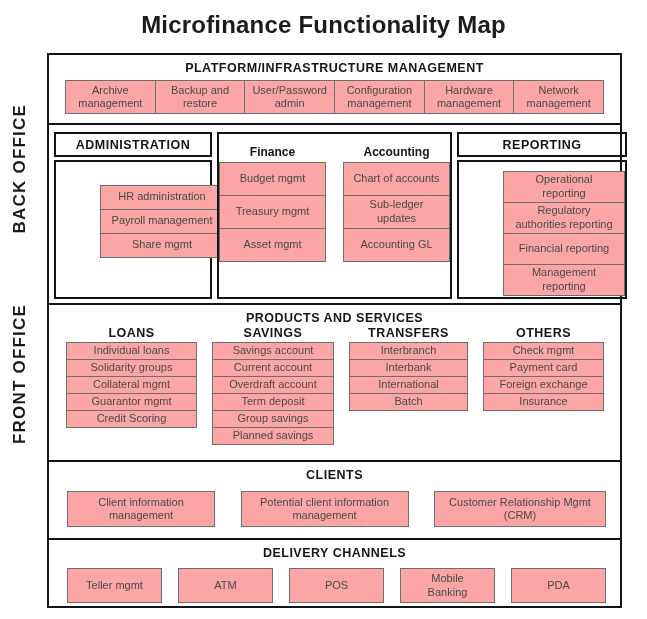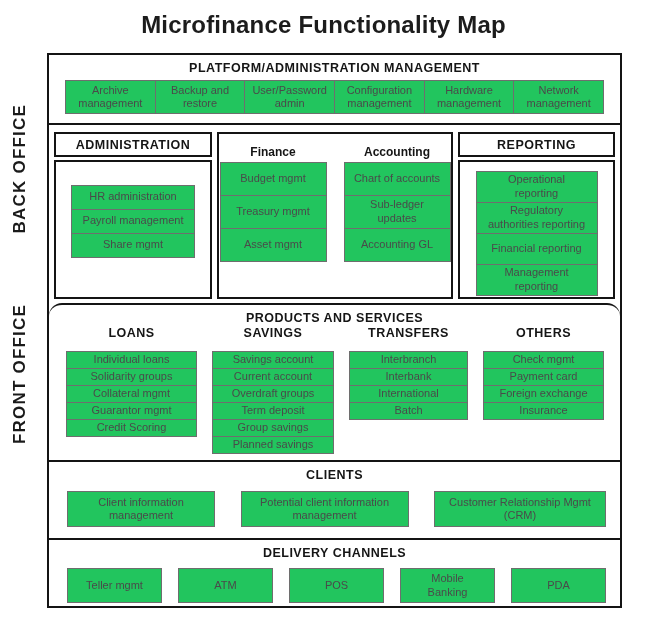--- a/index.html
+++ b/index.html
@@ -16,62 +16,62 @@
   .outer{position:absolute;left:47px;top:53px;width:575px;height:555px;
          border:2.5px solid #141414;box-sizing:border-box;display:flex;flex-direction:column;}
 
   .band{box-sizing:border-box;}
   .band + .band{border-top:2.5px solid #141414;}
 
   .band-header{text-align:center;font-weight:bold;font-size:12.5px;letter-spacing:.5px;
                color:#151515;padding-top:6px;}
 
   
-  .lite{border:1px solid #6e6e6e;background:#22c55e;color:#4a4a4a;font-size:11px;line-height:1.2;
+  .lite{border:1px solid #6e6e6e;background:#fca5a5;color:#4a4a4a;font-size:11px;line-height:1.2;
         display:flex;align-items:center;justify-content:center;text-align:center;box-sizing:border-box;}
 
   
   .platform{height:68px;}
   .prow{display:flex;margin:5px 16px 0 16px;}
   .prow .lite{flex:1;min-height:34px;margin-left:-1px;padding:1px 6px;}
   .prow .lite:first-child{margin-left:0;}
 
   
   .mid{height:180px;display:flex;gap:5px;padding:6.5px 5px 4px 5px;}
   .mcol{display:flex;flex-direction:column;gap:3px;box-sizing:border-box;}
   .mcol.admin{width:158px;}
   .mcol.fa{width:236px;}
   .mcol.rep{flex:1;}
   .mhead{border:2px solid #141414;text-align:center;font-weight:bold;font-size:12.5px;
          letter-spacing:.5px;color:#151515;padding:4px 0 3px 0;}
   .mbody{border:2px solid #141414;flex:1;box-sizing:border-box;}
 
-  .stack{margin:0 auto;}
+  .stack{margin:0 auto;padding-left:44px;}
   .stack .lite{margin-top:-1px;}
   .stack .lite:first-child{margin-top:0;}
 
   .admin .stack{width:124px;margin-top:23px;}
   .admin .stack .lite{min-height:25px;padding:0 3px;}
 
-  .fa .mbody{display:flex;justify-content:center;gap:17px;padding-top:11px;}
+  .fa .mbody{display:flex;gap:17px;padding-top:11px;}
   .subcol{width:107px;}
   .subtitle{text-align:center;font-weight:bold;font-size:12px;color:#151515;margin-bottom:4px;}
   .subcol .lite{min-height:34px;margin-top:-1px;padding:0 5px;}
   .subcol .lite:first-child{margin-top:0;}
   .subcol.acc .lite.wrap2{padding:0 16px;}
 
   .rep .stack{width:122px;margin-top:9px;}
   .rep .stack .lite{min-height:32px;padding:0 10px;}
 
   
-  .products{height:157px;border-radius:13px;}
+  .products{height:157px;}
   .pcols{display:flex;justify-content:space-between;margin:1px 16px 0 17px;}
   .pcol{box-sizing:border-box;}
   .pcol .ptitle{text-align:center;font-weight:bold;font-size:12.5px;letter-spacing:.5px;
-                color:#151515;margin-bottom:12px;}
+                color:#151515;margin-bottom:3px;}
   .pcol .lite{height:18px;margin-top:-1px;padding:0 3px;}
   .pcol .lite:first-child{margin-top:0;}
   .pcol.loans{width:131px;}
   .pcol.savings{width:122px;}
   .pcol.transfers{width:119px;}
   .pcol.others{width:121px;}
 
   
   .clients{height:78px;}
   .crow{display:flex;justify-content:space-between;margin:9px 14px 0 18px;}
@@ -90,21 +90,21 @@
 <body>
 
 <div class="title">Microfinance Functionality Map</div>
 
 <div class="vlabel back">BACK OFFICE</div>
 <div class="vlabel front">FRONT OFFICE</div>
 
 <div class="outer">
 
   <div class="band platform">
-    <div class="band-header">PLATFORM/ADMINISTRATION MANAGEMENT</div>
+    <div class="band-header">PLATFORM/INFRASTRUCTURE MANAGEMENT</div>
     <div class="prow">
       <div class="lite">Archive management</div>
       <div class="lite">Backup and restore</div>
       <div class="lite">User/Password admin</div>
       <div class="lite">Configuration management</div>
       <div class="lite">Hardware management</div>
       <div class="lite">Network management</div>
     </div>
   </div>
 
@@ -159,21 +159,21 @@
         <div class="lite">Individual loans</div>
         <div class="lite">Solidarity groups</div>
         <div class="lite">Collateral mgmt</div>
         <div class="lite">Guarantor mgmt</div>
         <div class="lite">Credit Scoring</div>
       </div>
       <div class="pcol savings">
         <div class="ptitle">SAVINGS</div>
         <div class="lite">Savings account</div>
         <div class="lite">Current account</div>
-        <div class="lite">Overdraft groups</div>
+        <div class="lite">Overdraft account</div>
         <div class="lite">Term deposit</div>
         <div class="lite">Group savings</div>
         <div class="lite">Planned savings</div>
       </div>
       <div class="pcol transfers">
         <div class="ptitle">TRANSFERS</div>
         <div class="lite">Interbranch</div>
         <div class="lite">Interbank</div>
         <div class="lite">International</div>
         <div class="lite">Batch</div>

